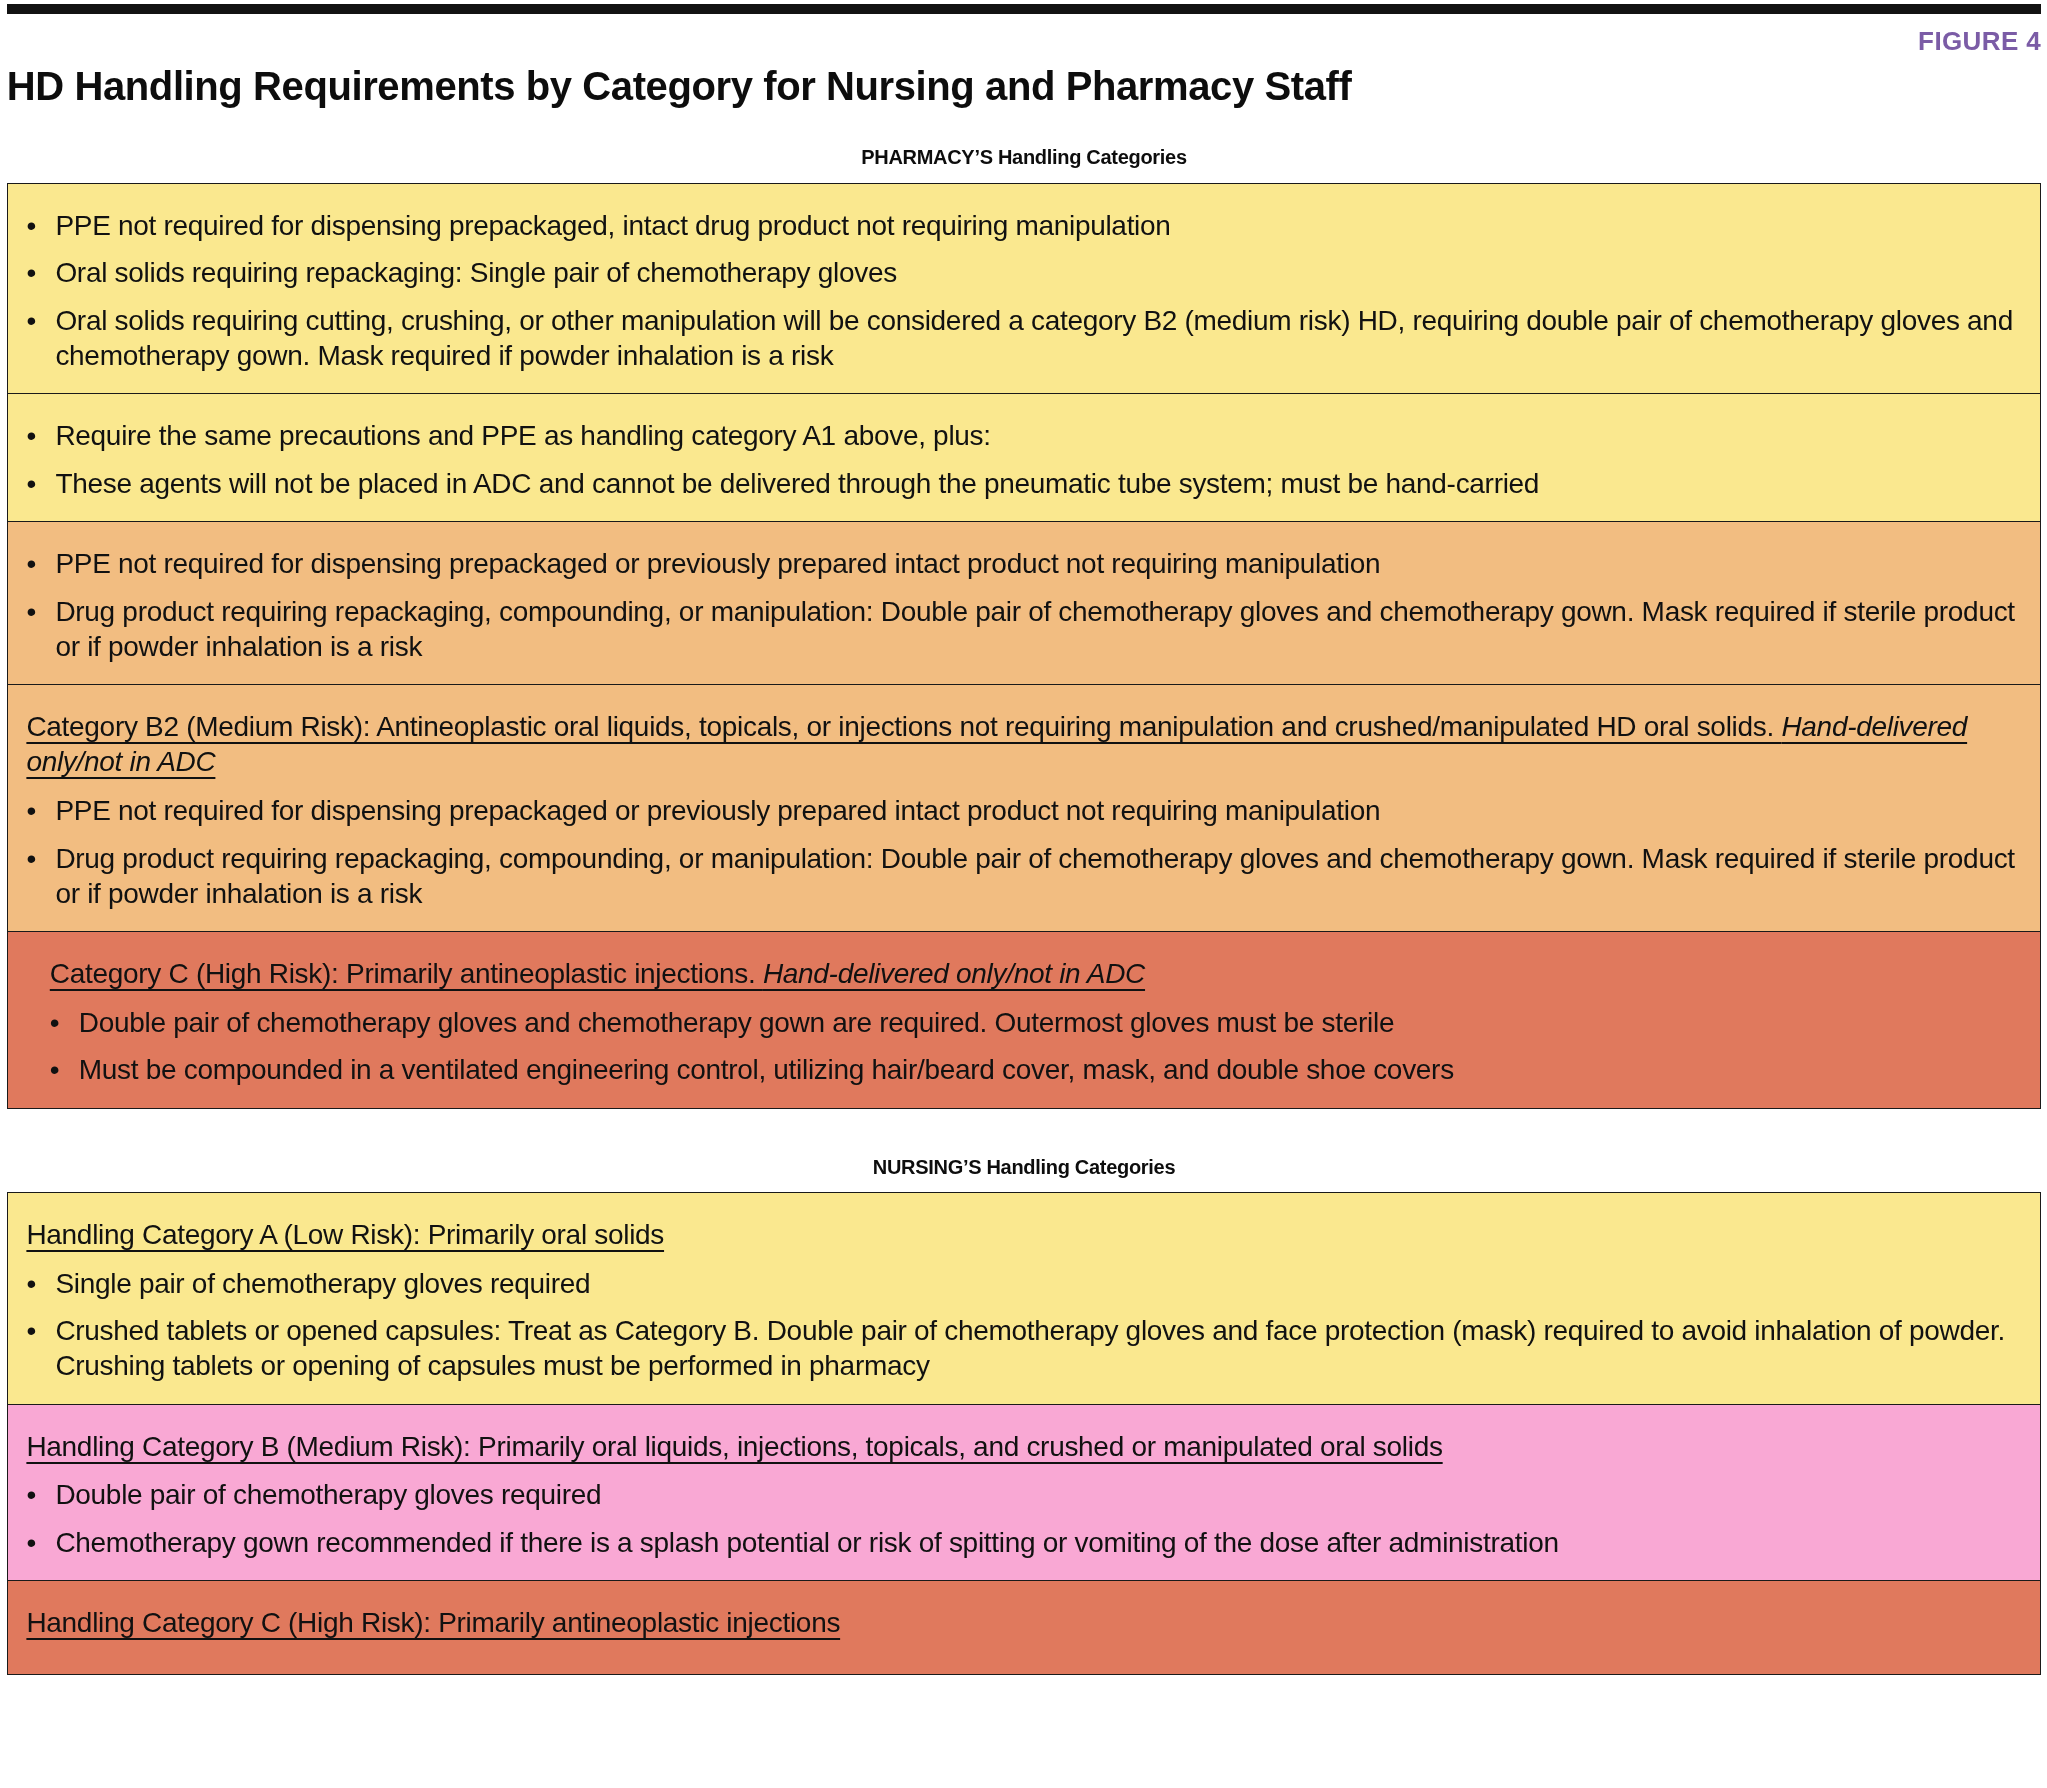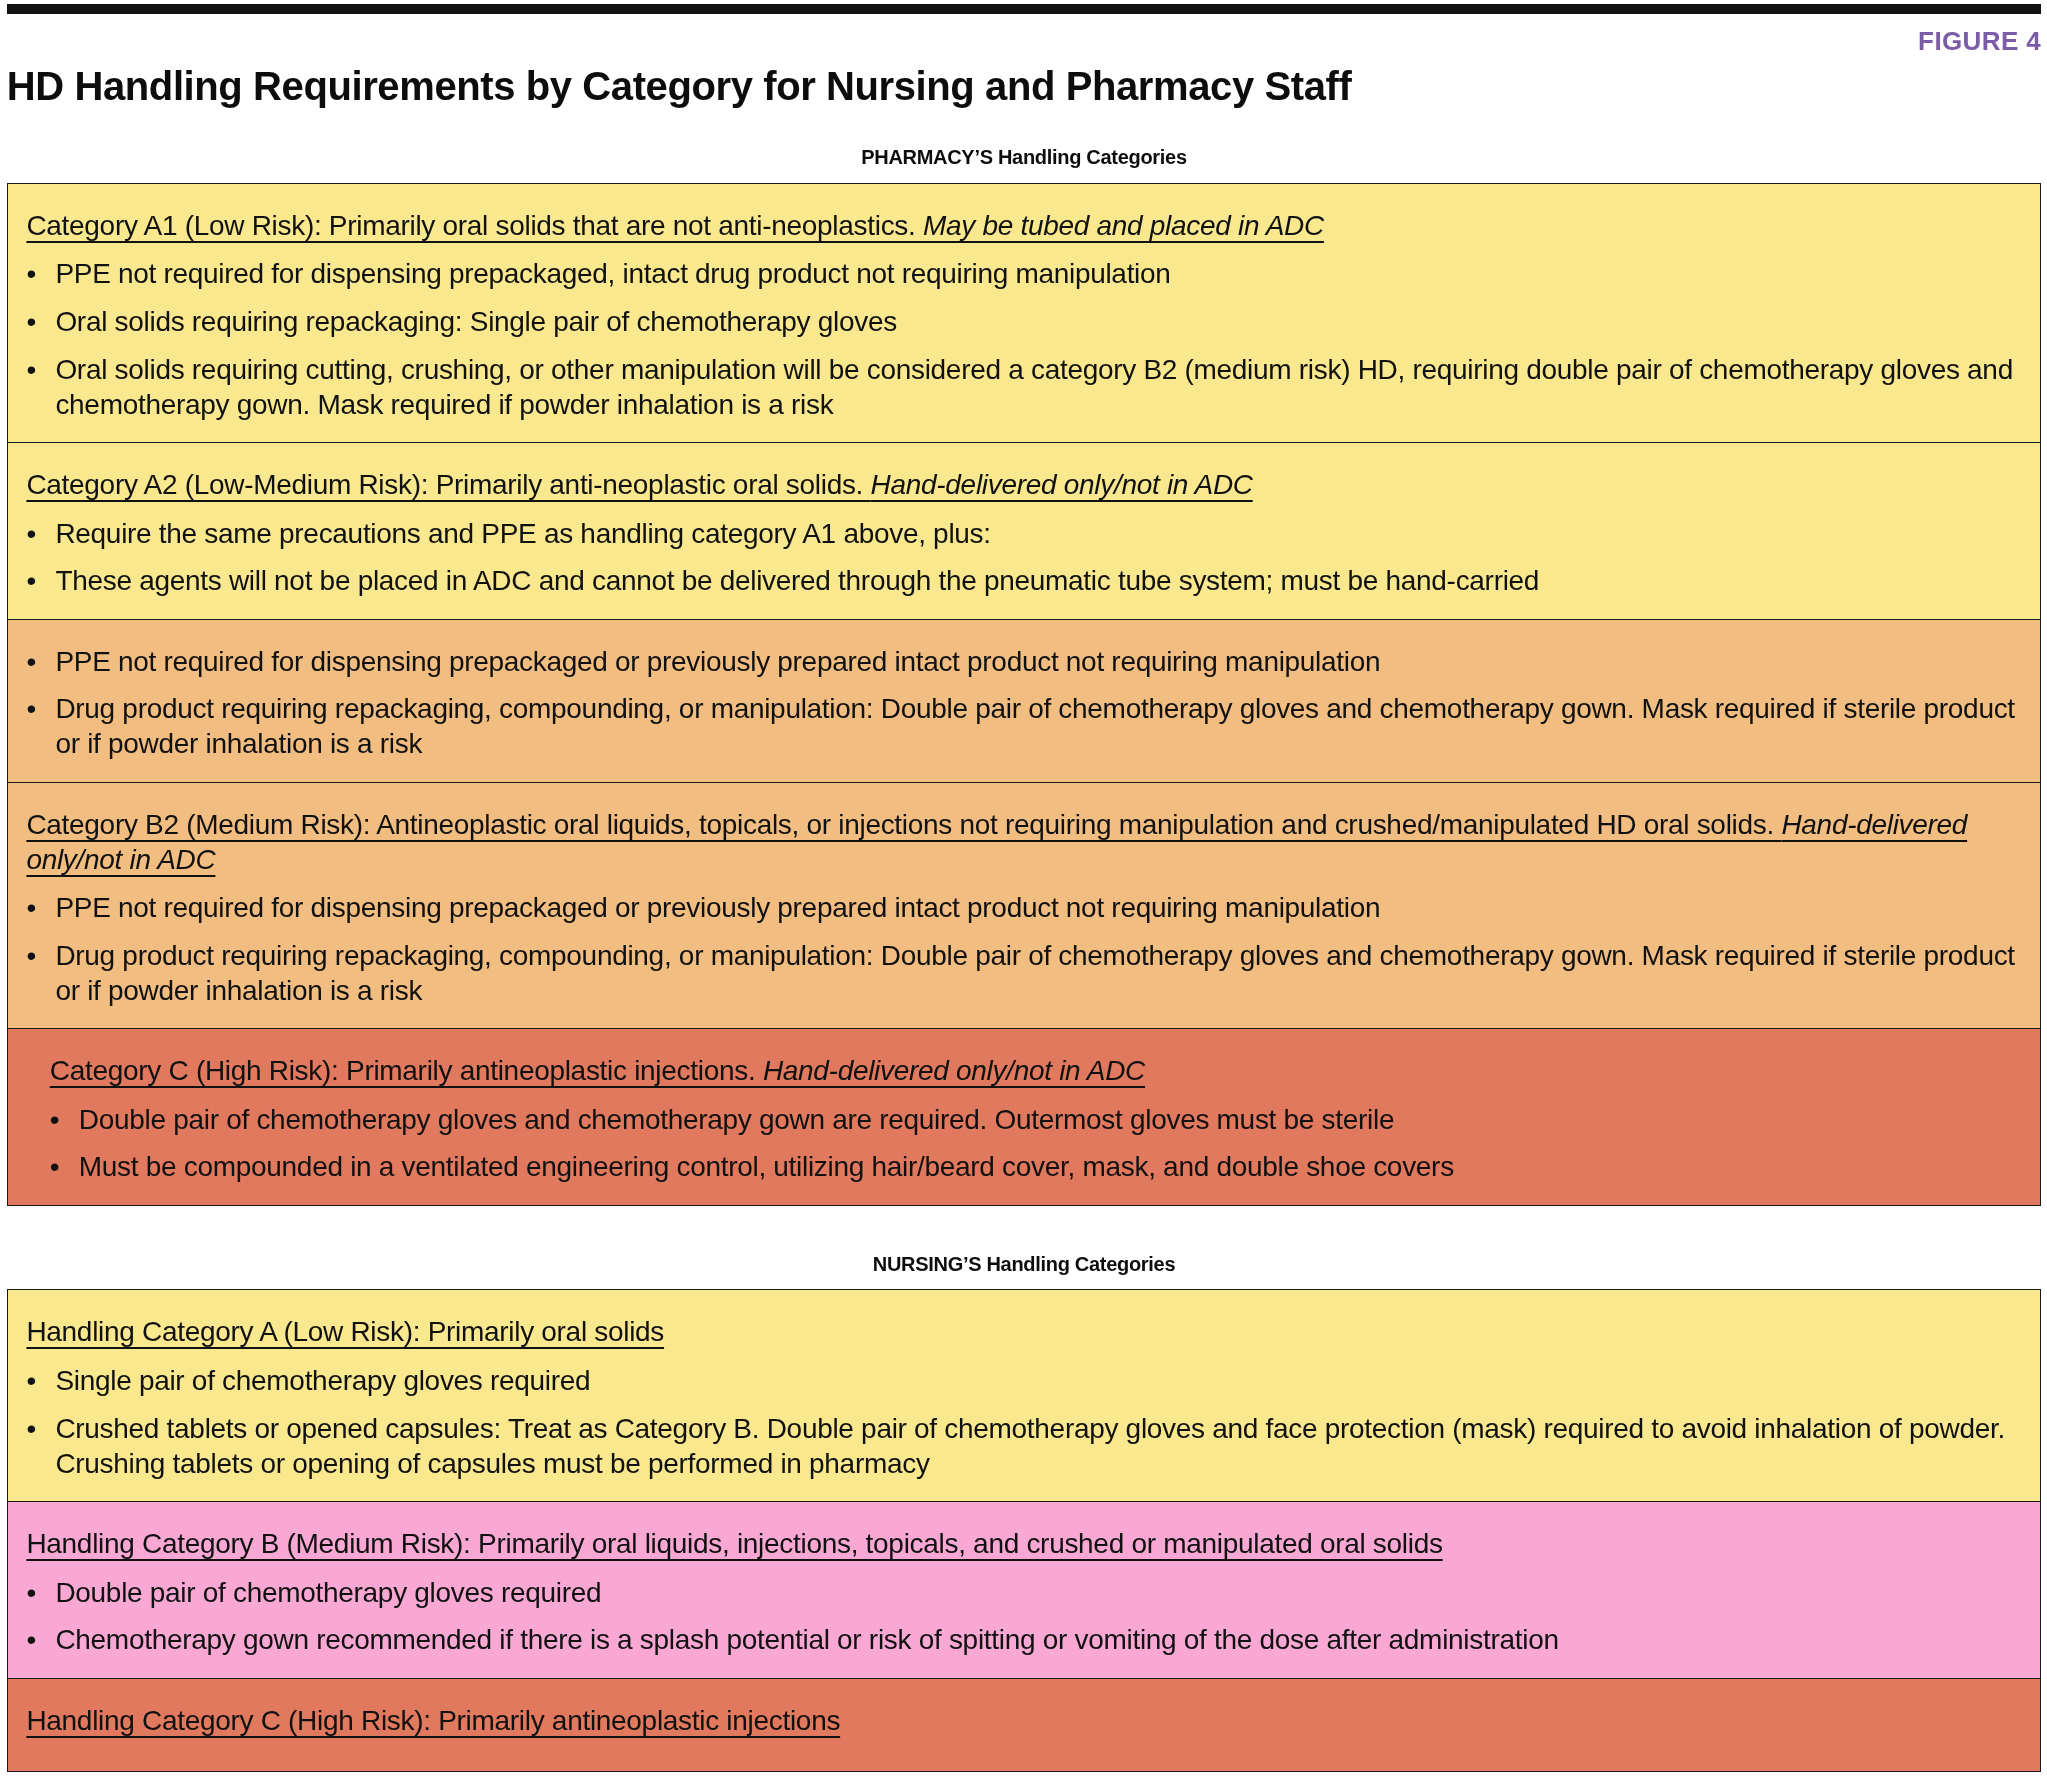--- a/index.html
+++ b/index.html
@@ -57,36 +57,34 @@
 <body>
 
 <div class="page">
   <div class="top-rule"></div>
   <div class="figure-label">FIGURE 4</div>
   <h1 class="figure-title">HD Handling Requirements by Category for Nursing and Pharmacy Staff</h1>
 
   <div class="section-heading">PHARMACY’S Handling Categories</div>
   <div class="handling-table">
       <div class="row" style="background: rgb(250, 232, 143);">
-        <div class="row-header"><span class="hdr-main">Category A1 (Low Risk): Primarily oral solids that are not anti-neoplastics. </span><span class="hdr-italic">May be tubed and placed in ADC</span></div>
         <div class="bullet-item">
           <span class="bullet-marker">•</span>
           <span class="bullet-text"><span class="blt-main">PPE not required for dispensing prepackaged, intact drug product not requiring manipulation</span></span>
         </div>
         <div class="bullet-item">
           <span class="bullet-marker">•</span>
           <span class="bullet-text"><span class="blt-main">Oral solids requiring repackaging: Single pair of chemotherapy gloves</span></span>
         </div>
         <div class="bullet-item">
           <span class="bullet-marker">•</span>
           <span class="bullet-text"><span class="blt-main">Oral solids requiring cutting, crushing, or other manipulation will be considered a category B2 (medium risk) HD, requiring double pair of chemotherapy gloves and chemotherapy gown. Mask required if powder inhalation is a risk</span></span>
         </div>
       </div>
       <div class="row" style="background: rgb(250, 232, 143);">
-        <div class="row-header"><span class="hdr-main">Category A2 (Low-Medium Risk): Primarily anti-neoplastic oral solids. </span><span class="hdr-italic">Hand-delivered only/not in ADC</span></div>
         <div class="bullet-item">
           <span class="bullet-marker">•</span>
           <span class="bullet-text"><span class="blt-main">Require the same precautions and PPE as handling category A1 above, plus:</span></span>
         </div>
         <div class="bullet-item">
           <span class="bullet-marker">•</span>
           <span class="bullet-text"><span class="blt-main">These agents will not be placed in ADC and cannot be delivered through the pneumatic tube system; must be hand-carried</span></span>
         </div>
       </div>
       <div class="row" style="background: rgb(242, 189, 129);">

